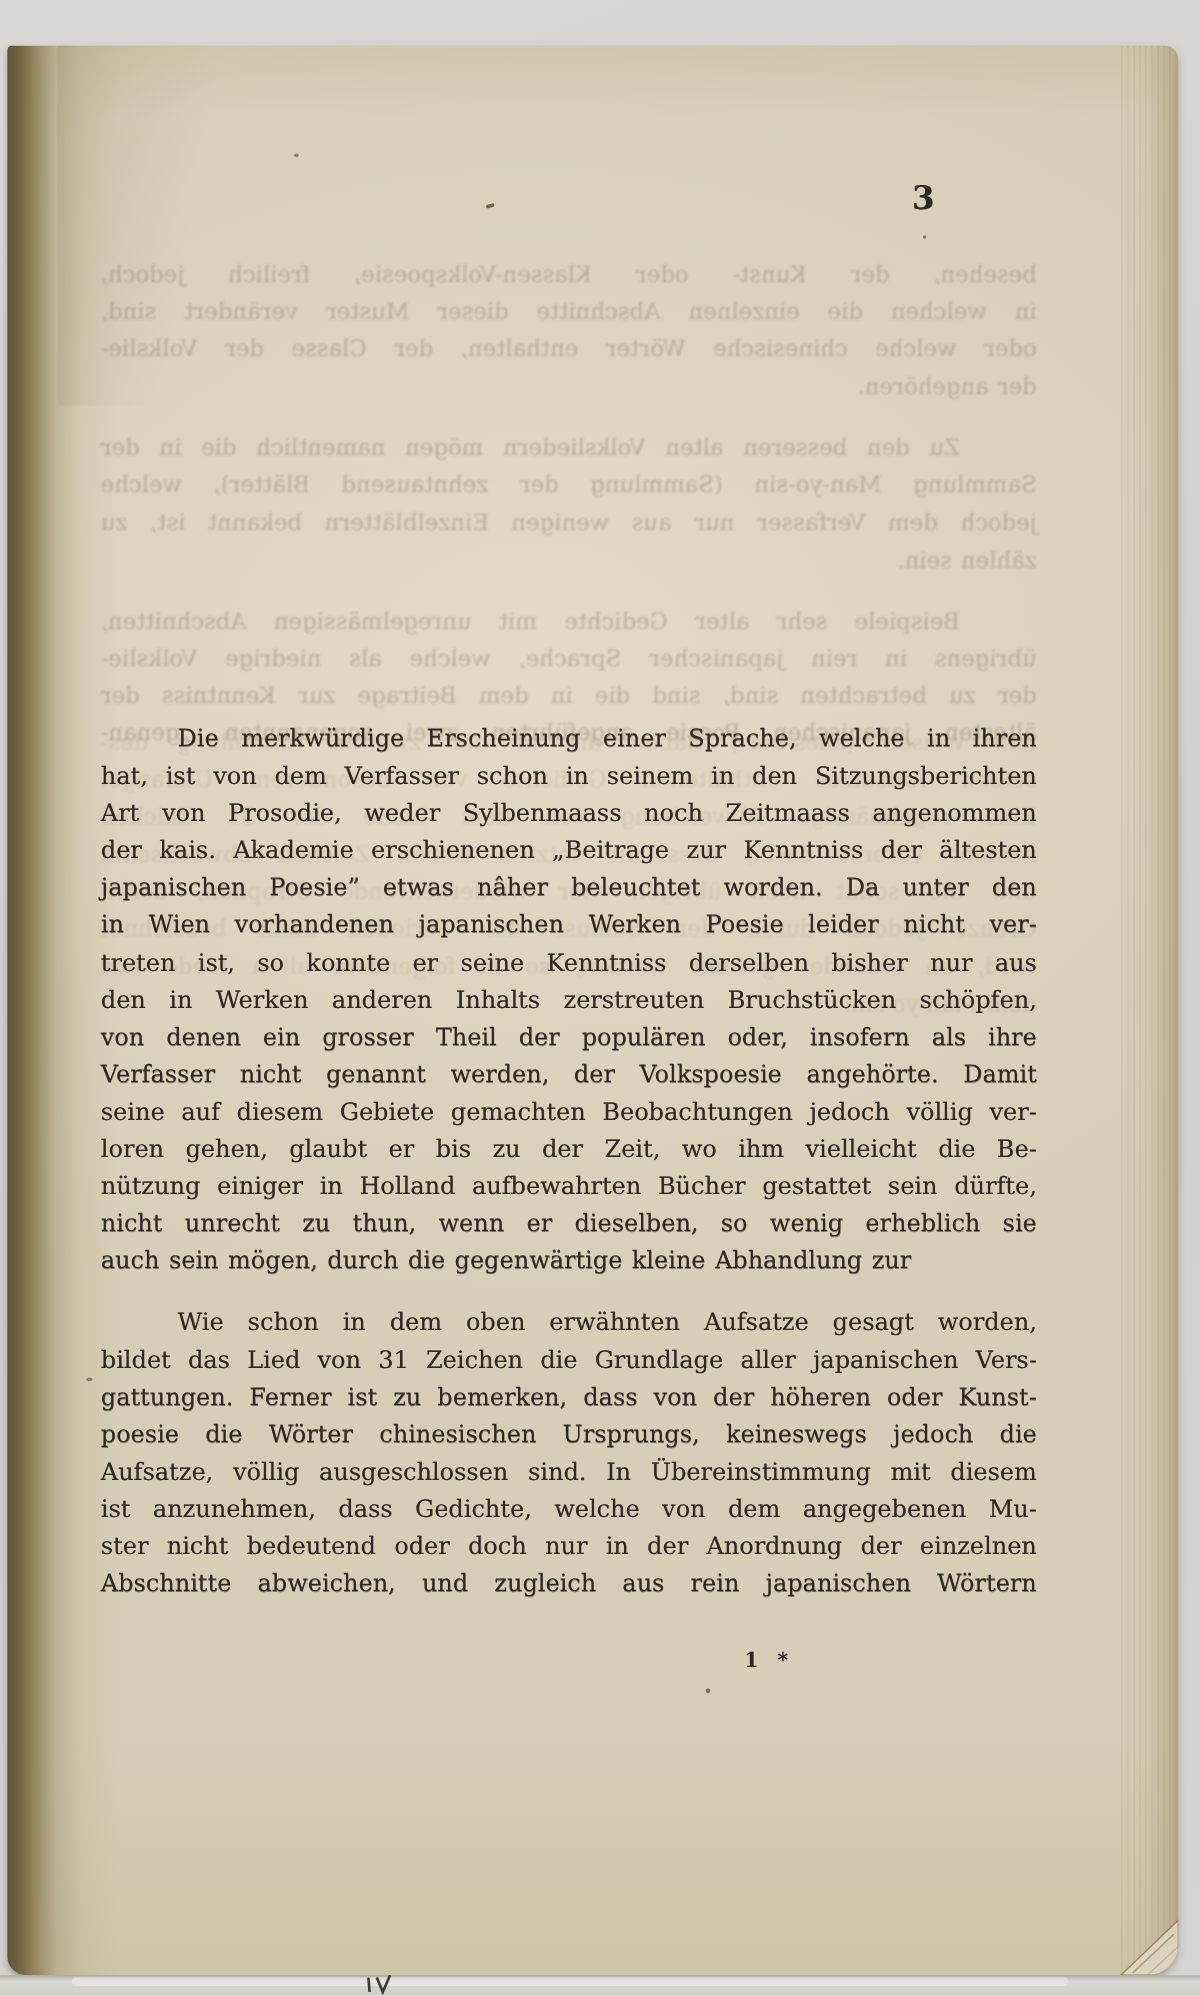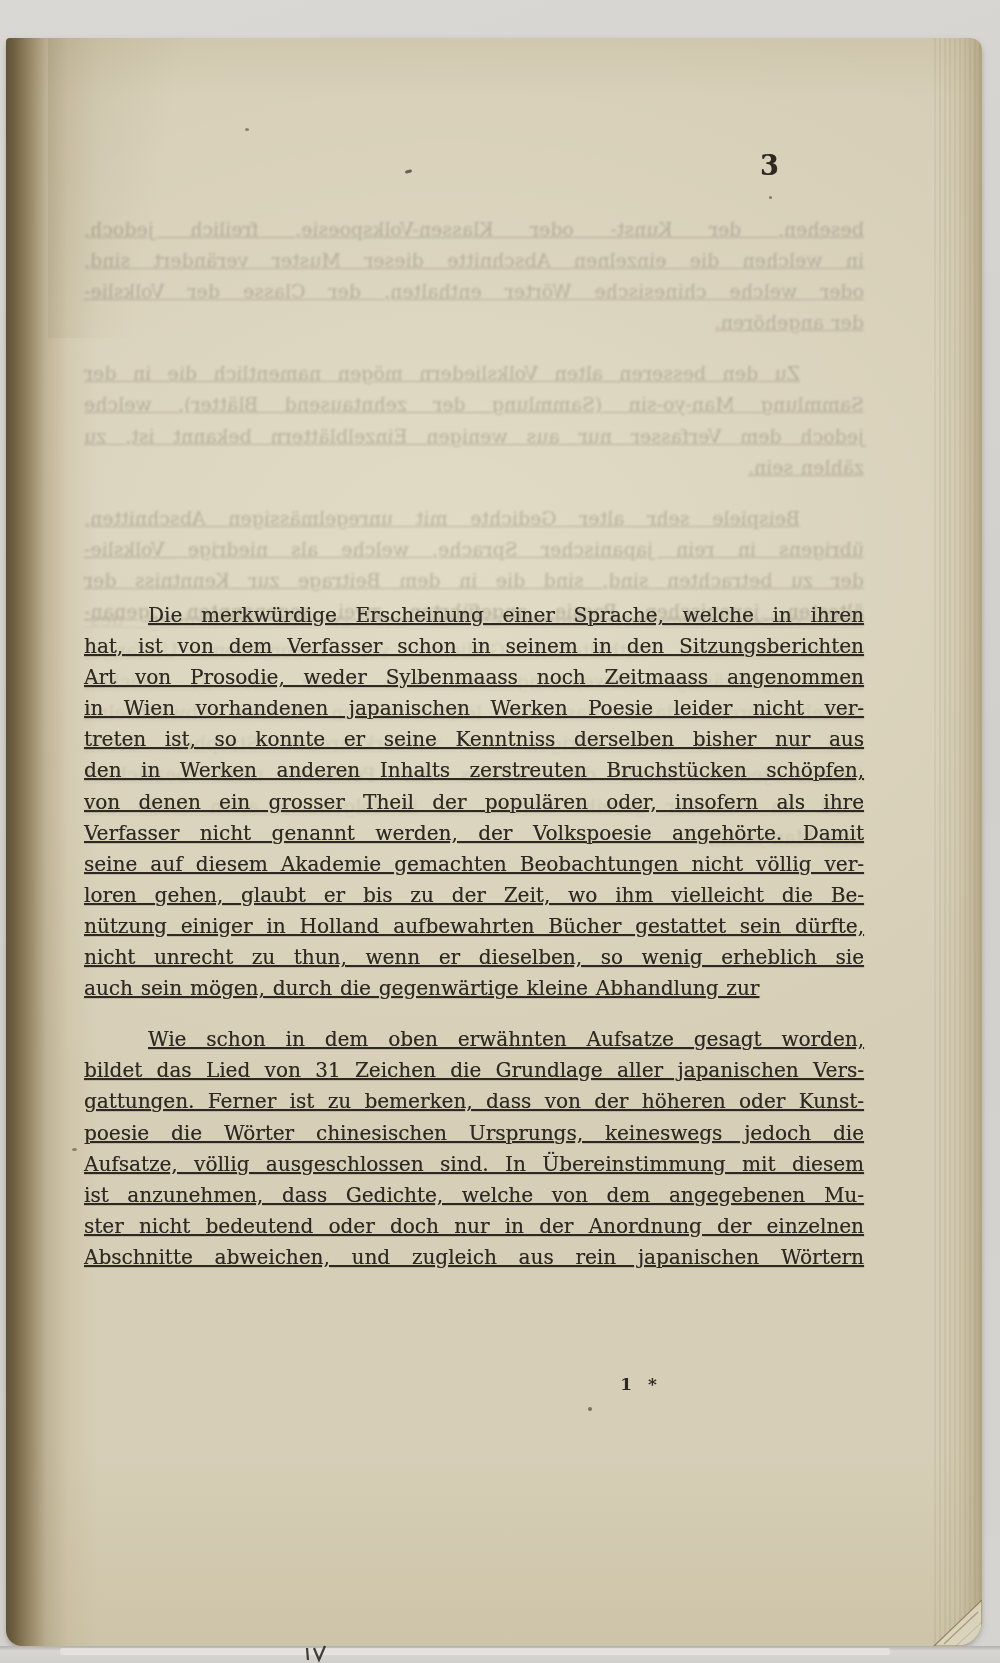--- a/index.html
+++ b/index.html
@@ -49,21 +49,20 @@
   .main-text{
     position:absolute;left:78px;top:562px;width:780px;z-index:3;
     color:#2e2822;font-size:20px;
     text-shadow:.2px .3px .5px rgba(46,40,34,.55);
     word-spacing:1.5px;
   }
   .line{
     height:31.1px;line-height:31.1px;
     text-align:justify;text-align-last:justify;
     white-space:normal;
-    text-decoration:underline;
   }
   .para .line:first-child{text-indent:64px;}
   .para.cont .line:first-child{text-indent:0;}
   .para[data-nojust-last="true"] .line:last-child{text-align-last:left;}
   .para+.para{margin-top:20px;}
   
   .bleed{
     position:absolute;left:78px;width:780px;
     transform:scaleX(-1);
     filter:blur(1px);
@@ -132,26 +131,28 @@
         </div>
     </div>
 
     <div class="page-number">3</div>
 
     <div class="main-text">
       <div class="para" data-nojust-last="true">
           <div class="line">Die merkwürdige Erscheinung einer Sprache, welche in ihren</div>
           <div class="line">hat, ist von dem Verfasser schon in seinem in den Sitzungsberichten</div>
           <div class="line">Art von Prosodie, weder Sylbenmaass noch Zeitmaass angenommen</div>
+          <div class="line">der kais. Akademie erschienenen „Beitrage zur Kenntniss der ältesten</div>
+          <div class="line">japanischen Poesie” etwas nâher beleuchtet worden. Da unter den</div>
           <div class="line">in Wien vorhandenen japanischen Werken Poesie leider nicht ver-</div>
           <div class="line">treten ist, so konnte er seine Kenntniss derselben bisher nur aus</div>
           <div class="line">den in Werken anderen Inhalts zerstreuten Bruchstücken schöpfen,</div>
           <div class="line">von denen ein grosser Theil der populären oder, insofern als ihre</div>
           <div class="line">Verfasser nicht genannt werden, der Volkspoesie angehörte. Damit</div>
-          <div class="line">seine auf diesem Akademie gemachten Beobachtungen nicht völlig ver-</div>
+          <div class="line">seine auf diesem Gebiete gemachten Beobachtungen jedoch völlig ver-</div>
           <div class="line">loren gehen, glaubt er bis zu der Zeit, wo ihm vielleicht die Be-</div>
           <div class="line">nützung einiger in Holland aufbewahrten Bücher gestattet sein dürfte,</div>
           <div class="line">nicht unrecht zu thun, wenn er dieselben, so wenig erheblich sie</div>
           <div class="line">auch sein mögen, durch die gegenwärtige kleine Abhandlung zur</div>
         </div>
       <div class="para" data-nojust-last="false">
           <div class="line">Wie schon in dem oben erwähnten Aufsatze gesagt worden,</div>
           <div class="line">bildet das Lied von 31 Zeichen die Grundlage aller japanischen Vers-</div>
           <div class="line">gattungen. Ferner ist zu bemerken, dass von der höheren oder Kunst-</div>
           <div class="line">poesie die Wörter chinesischen Ursprungs, keineswegs jedoch die</div>

